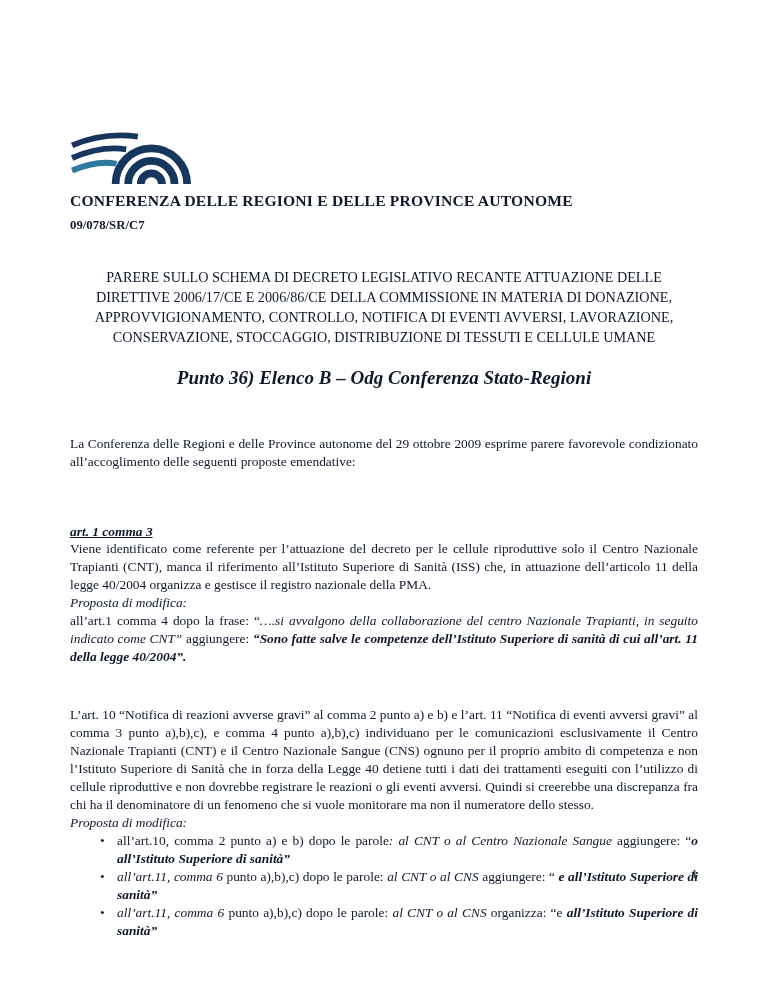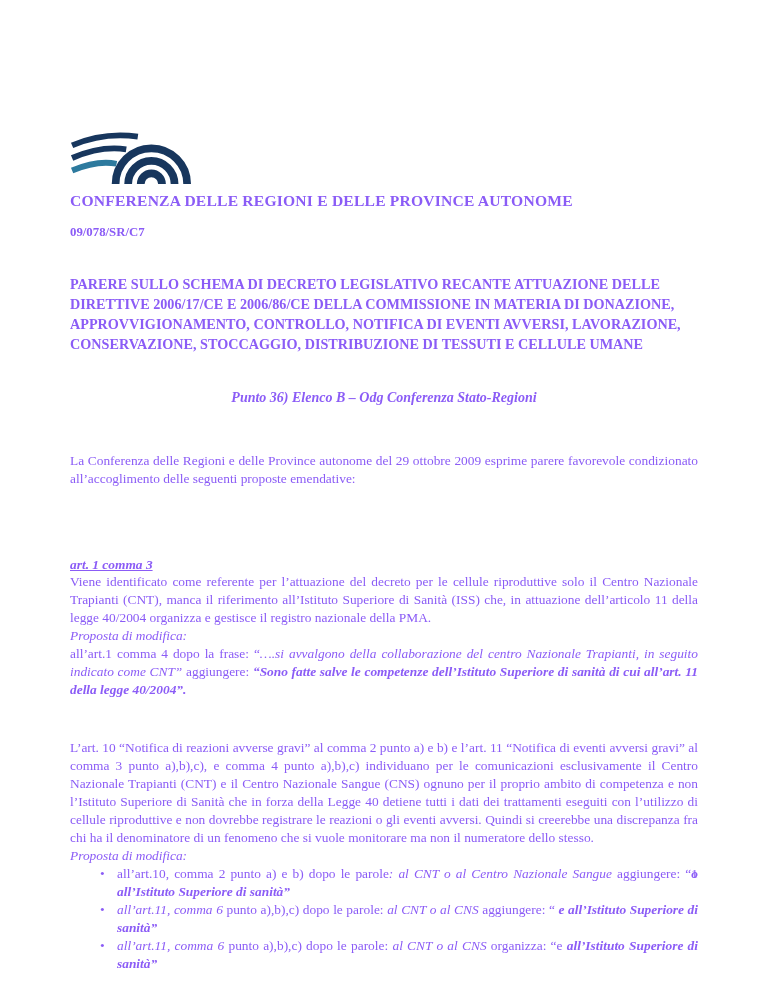--- a/index.html
+++ b/index.html
@@ -3,35 +3,35 @@
 <meta charset="utf-8">
 <style>
   html, body { margin: 0; padding: 0; }
   body { background: #ffffff; }
   .page {
     width: 768px; height: 994px;
     background: #ffffff;
     box-sizing: border-box;
     padding: 128px 70px 0 70px;
     font-family: "Liberation Serif", serif;
-    color: #8b5cf6;
+    color: #0f172a;
     position: relative;
     overflow: hidden;
   }
   .logo { margin: 0 0 6px 0; height: 58px; }
   .org-title { font-size: 15.6px; font-weight: bold; margin: 0; letter-spacing: 0.2px; }
-  .doc-code { font-size: 12.8px; font-weight: bold; margin-top: 15px; }
+  .doc-code { font-size: 12.8px; font-weight: bold; margin-top: 8px; }
   .main-title {
-    font-size: 14.2px; font-weight: bold; 
+    font-size: 14.2px; font-weight: normal; text-align: center;
     line-height: 1.42; margin: 34px auto 16px auto; max-width: 636px;
   }
-  .subtitle { font-size: 14px; font-weight: bold; font-style: italic; text-align: center; margin-top: 35px; }
+  .subtitle { font-size: 19px; font-weight: bold; font-style: italic; text-align: center; margin-top: 19px; }
   .txt { font-size: 13.4px; line-height: 1.34; }
   .intro { margin: 46px 0 0 0; text-align: justify; }
-  .section-1 { margin-top: 68px; }
+  .section-1 { margin-top: 52px; }
   .section-2 { margin-top: 40px; }
   .sec-head { font-weight: bold; font-style: italic; text-decoration: underline; }
   .para { margin: 0; text-align: justify; }
   .prop-label { font-weight: normal; font-style: italic; }
   .it { font-style: italic; }
   .bi { font-weight: bold; font-style: italic; }
   .bullets { margin: 0; padding: 0 0 0 30px; }
   .bullet-item { display: flex; }
   .bullet-marker { flex: none; width: 17px; }
   .bullet-text { flex: 1; text-align: justify; }

